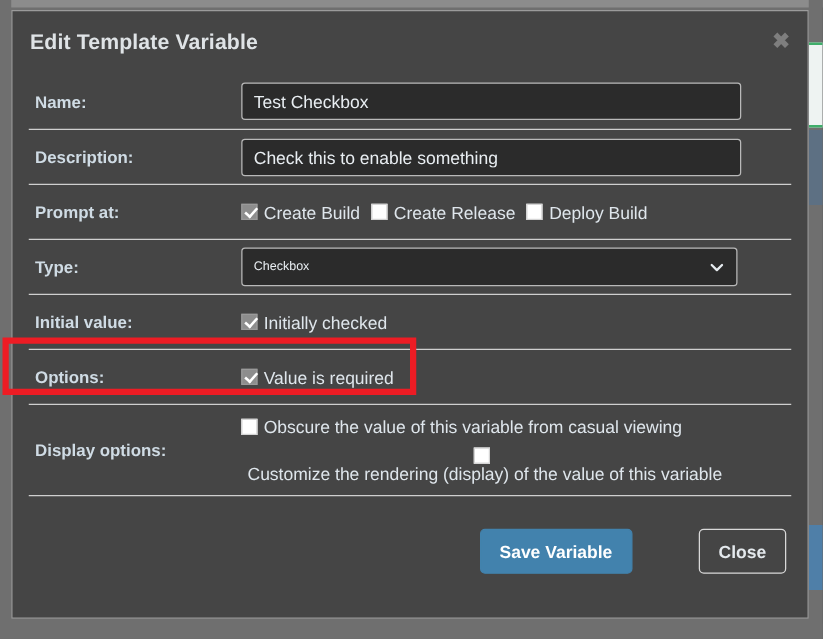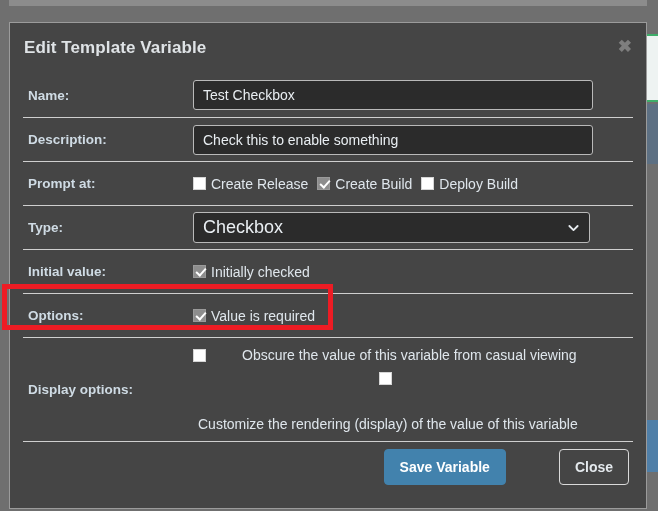--- a/index.html
+++ b/index.html
@@ -60,21 +60,21 @@
     content: ""; position: absolute; left: 0; right: 0; bottom: 0;
     height: 2px; background: #3fae6a;
   }
   .peek-b { top: 104px; height: 60px; background: #5d7083; }
   .peek-c { top: 420px; height: 52px; background: #4f7fa8; }
 
   
   .modal {
     position: absolute;
     left: 9px;
-    top: 22px;
+    top: 8px;
     width: 638px;
     height: 487px;
     background: #454545;
     border: 1px solid #9b9b9b;
     box-sizing: border-box;
     display: flex;
     flex-direction: column;
   }
 
   .modal-header {
@@ -156,21 +156,21 @@
     height: 31px;
   }
   .select-input {
     width: 100%;
     height: 100%;
     background: #2b2b2b;
     border: 1px solid #b9b9b9;
     border-radius: 3px;
     color: #e9eef2;
     font-family: "Liberation Sans", sans-serif;
-    font-size: 18px;
+    font-size: 10px;
     padding: 0 9px;
     box-sizing: border-box;
     display: flex;
     align-items: center;
   }
   .select-chevron {
     position: absolute;
     right: 11px;
     top: 50%;
     transform: translateY(-50%);
@@ -213,21 +213,21 @@
     position: absolute;
     left: 4px;
     top: 0px;
     width: 4px;
     height: 8px;
     border: solid #ffffff;
     border-width: 0 2px 2px 0;
     transform: rotate(42deg);
   }
 
-  .stack .cb-item { display: flex; margin-bottom: 9px; gap: 31px; }
+  .stack .cb-item { display: flex; margin-bottom: 9px; }
   .stack .cb-item:last-child { margin-bottom: 0; flex-direction: column; }
   .row-display { min-height: 70px; align-items: center; }
   .row-display .row-control { padding: 9px 0; }
 
   
   .annotation-box {
     position: absolute;
     left: -8px;
     top: 211px;
     width: 331px;
@@ -304,26 +304,26 @@
       <div class="row-label">Description:</div>
       <div class="row-control">
         <input class="text-input" type="text" value="Check this to enable something" style="">
       </div>
     </div>
 
     <div class="form-row">
       <div class="row-label">Prompt at:</div>
       <div class="row-control">
         <label class="cb-item">
+          <span class="cb checked"></span>
+          <span class="cb-label">Create Build</span>
+        </label>
+        <label class="cb-item">
           <span class="cb unchecked"></span>
           <span class="cb-label">Create Release</span>
-        </label>
-        <label class="cb-item">
-          <span class="cb checked"></span>
-          <span class="cb-label">Create Build</span>
         </label>
         <label class="cb-item">
           <span class="cb unchecked"></span>
           <span class="cb-label">Deploy Build</span>
         </label>
       </div>
     </div>
 
     <div class="form-row">
       <div class="row-label">Type:</div>

